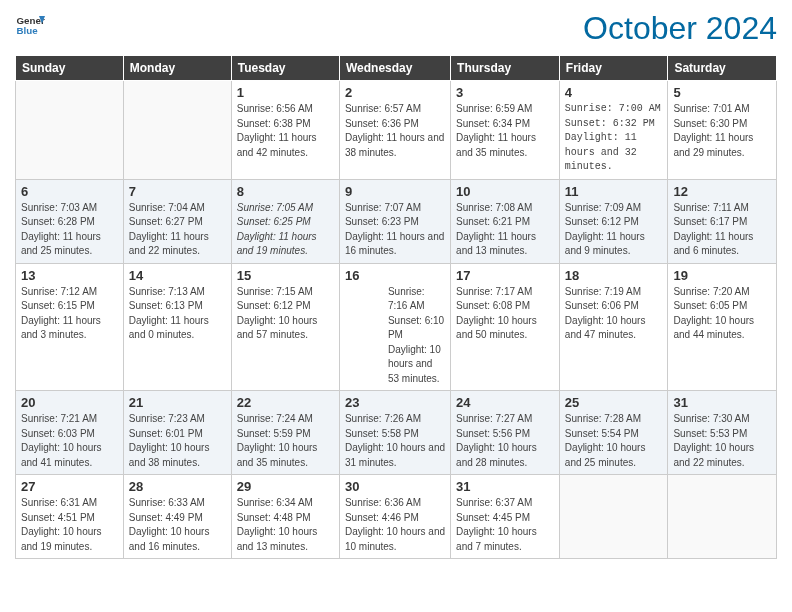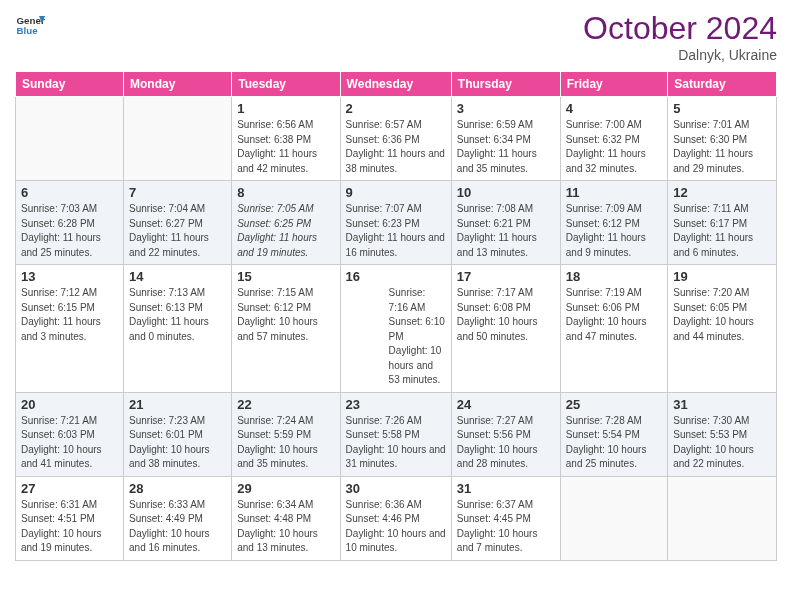--- a/index.html
+++ b/index.html
@@ -30,33 +30,33 @@
     .logo-icon {
       width: 30px;
       height: 30px;
     }
     .title-block {
       text-align: right;
     }
     .month-title {
       font-size: 32px;
       font-weight: 300;
-      color: #701a75;
+      color: #0369a1;
     }
     .subtitle {
       font-size: 14px;
       color: #555;
     }
     .calendar {
       width: 100%;
       border-collapse: collapse;
       font-size: 10.5px;
     }
     .calendar th {
-      background: #ec4899;
+      background: #404040;
       color: #fff;
       text-align: left;
       padding: 5px 6px;
       font-size: 12px;
       font-weight: bold;
       border: 1px solid #fff;
     }
     .calendar td {
       border: 1px solid #ccc;
       vertical-align: top;
@@ -90,21 +90,20 @@
   <div class="header">
     <div class="logo">
       <svg class="logo-icon" viewBox="0 0 40 40">
         <text x="2" y="18" font-size="13" font-weight="bold" fill="#333" font-family="Arial">General</text>
         <text x="2" y="32" font-size="13" font-weight="bold" fill="#2e7dbc" font-family="Arial">Blue</text>
         <polygon points="32,8 40,8 36,18" fill="#2e7dbc"></polygon>
       </svg>
     </div>
     <div class="title-block">
       <div class="month-title">October 2024</div>
-      <div class="subtitle">Dalnyk, Ukraine</div>
     </div>
   </div>
 
   <table class="calendar">
     <thead>
       <tr>
         <th>Sunday</th>
         <th>Monday</th>
         <th>Tuesday</th>
         <th>Wednesday</th>
@@ -130,21 +129,21 @@
 Daylight: 11 hours and 38 minutes.</div>
           </td>
           <td>
             <div class="day-num">3</div>
             <div class="day-info" style="white-space: pre-line;">Sunrise: 6:59 AM
 Sunset: 6:34 PM
 Daylight: 11 hours and 35 minutes.</div>
           </td>
           <td>
             <div class="day-num">4</div>
-            <div class="day-info" style="white-space: pre-line;">Sunrise: 7:00 AM
+            <div class="day-info" style="white-space: pre-line; font-family: Liberation Mono, monospace;">Sunrise: 7:00 AM
 Sunset: 6:32 PM
 Daylight: 11 hours and 32 minutes.</div>
           </td>
           <td>
             <div class="day-num">5</div>
             <div class="day-info" style="white-space: pre-line;">Sunrise: 7:01 AM
 Sunset: 6:30 PM
 Daylight: 11 hours and 29 minutes.</div>
           </td>
         </tr>

